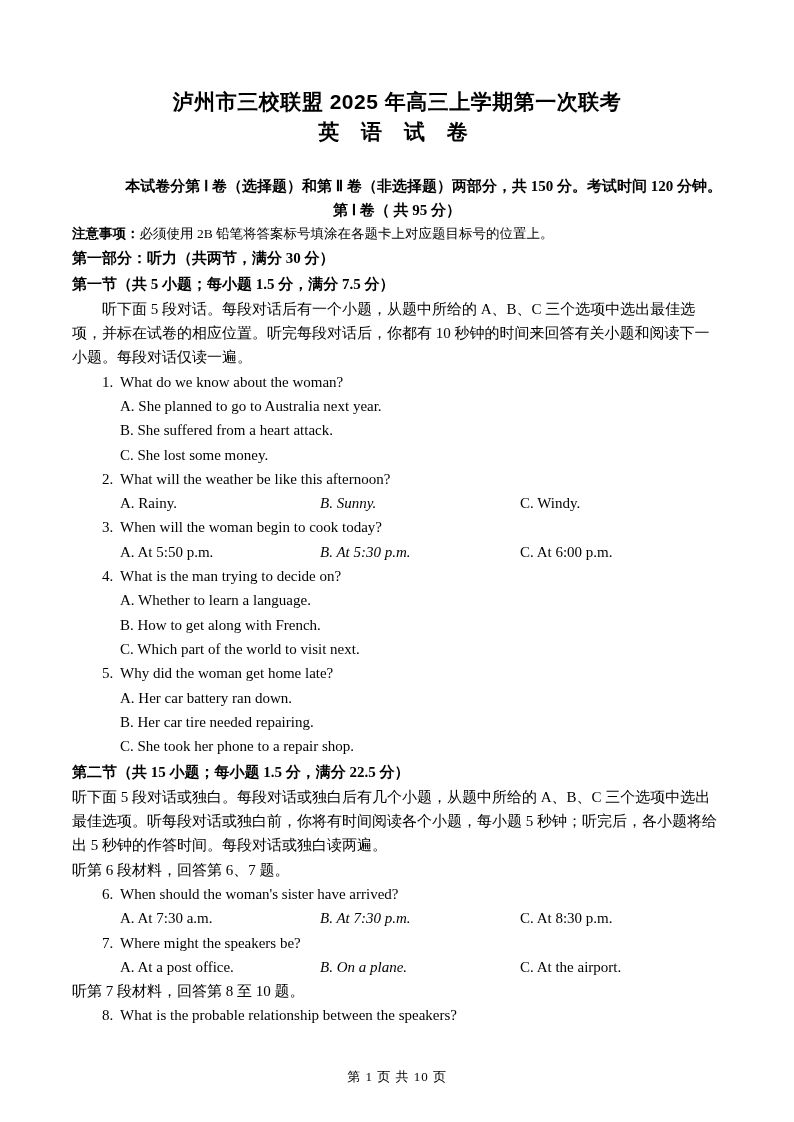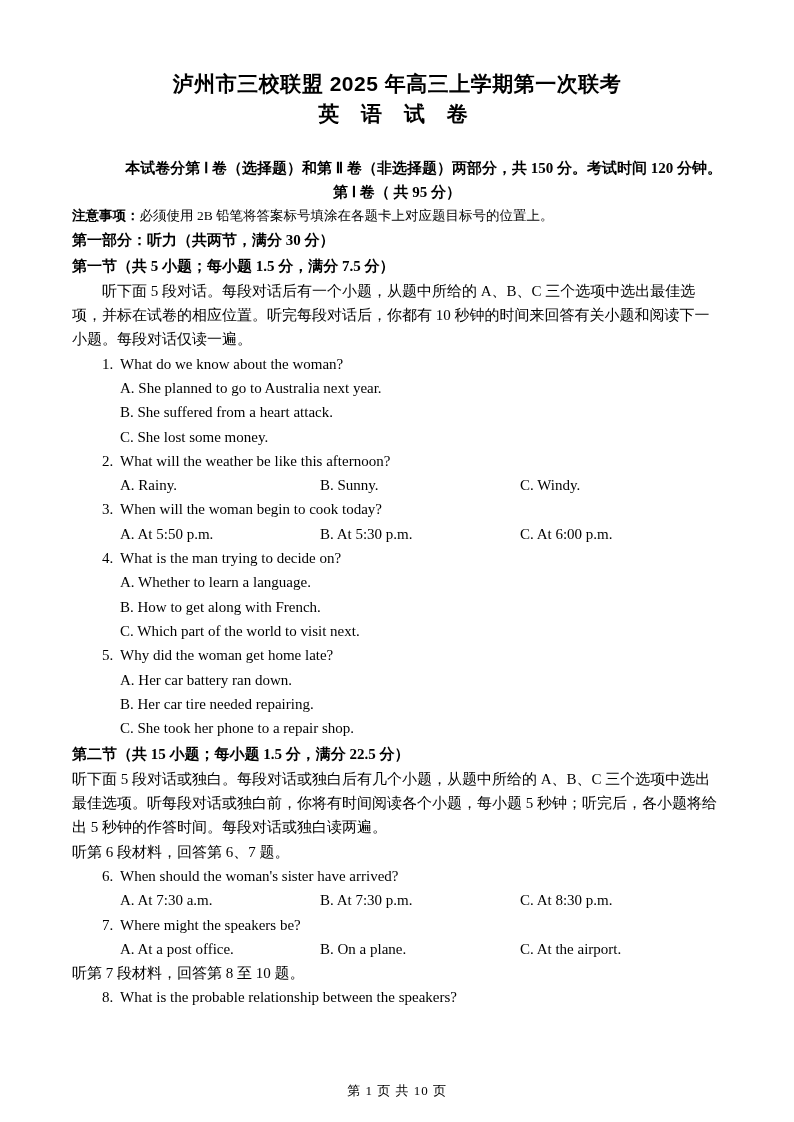--- a/index.html
+++ b/index.html
@@ -20,21 +20,21 @@
     box-sizing: border-box;
     padding: 60px 72px 30px 72px;
     position: relative;
   }
   .title-main {
     text-align: center;
     font-family: "Liberation Sans", sans-serif;
     font-weight: bold;
     font-size: 21px;
     letter-spacing: 0.5px;
-    margin-top: 10px;
+    margin-top: 28px;
     margin-bottom: 2px;
   }
   .title-sub {
     text-align: center;
     font-family: "Liberation Sans", sans-serif;
     font-weight: bold;
     font-size: 21px;
     letter-spacing: 8px;
     margin-bottom: 28px;
   }
@@ -89,29 +89,29 @@
   .opt-row {
     font-size: 15px;
     line-height: 1.62;
     padding-left: 48px;
     display: flex;
   }
   .opt-row > span {
     display: inline-block;
   }
   .opt-a { width: 200px; }
-  .opt-b { width: 200px; }
+  .opt-b { width: 200px; font-style: italic; }
   .opt-c { width: 200px; }
   .opt-row-wide > .opt-a { width: 228px; }
   .opt-row-wide > .opt-b { width: 200px; }
   .footer {
     position: absolute;
     left: 0;
     right: 0;
-    bottom: 22px;
+    bottom: 36px;
     text-align: center;
     font-size: 13px;
     font-family: "Liberation Serif", serif;
     letter-spacing: 1px;
   }
 </style>
 </head>
 <body>
 
 <div class="page">

